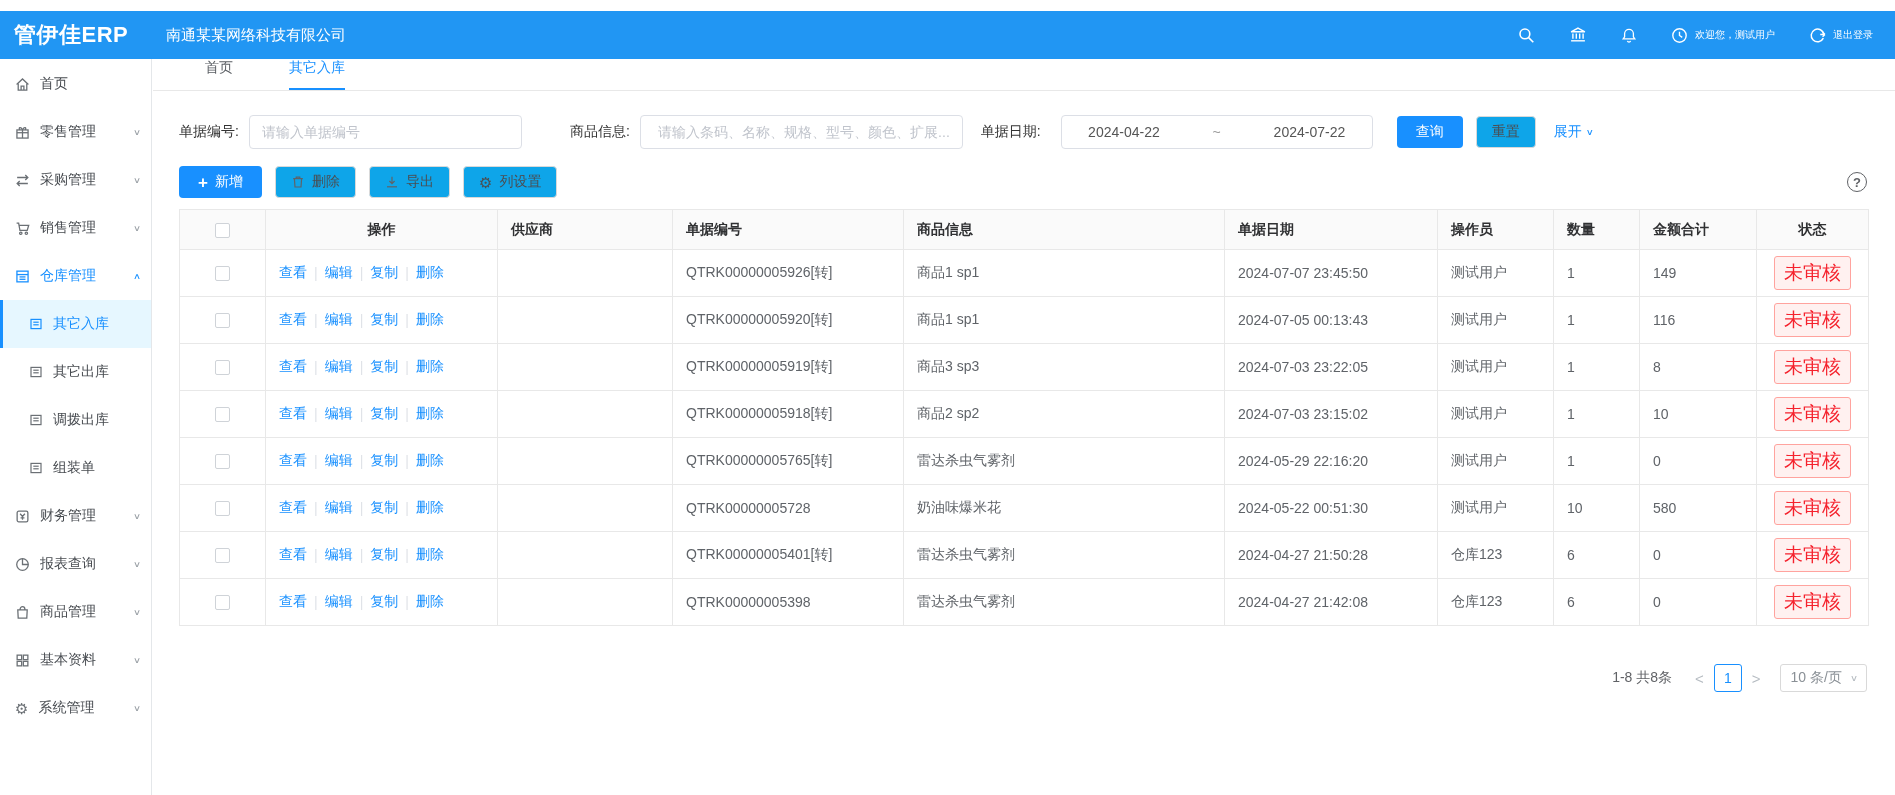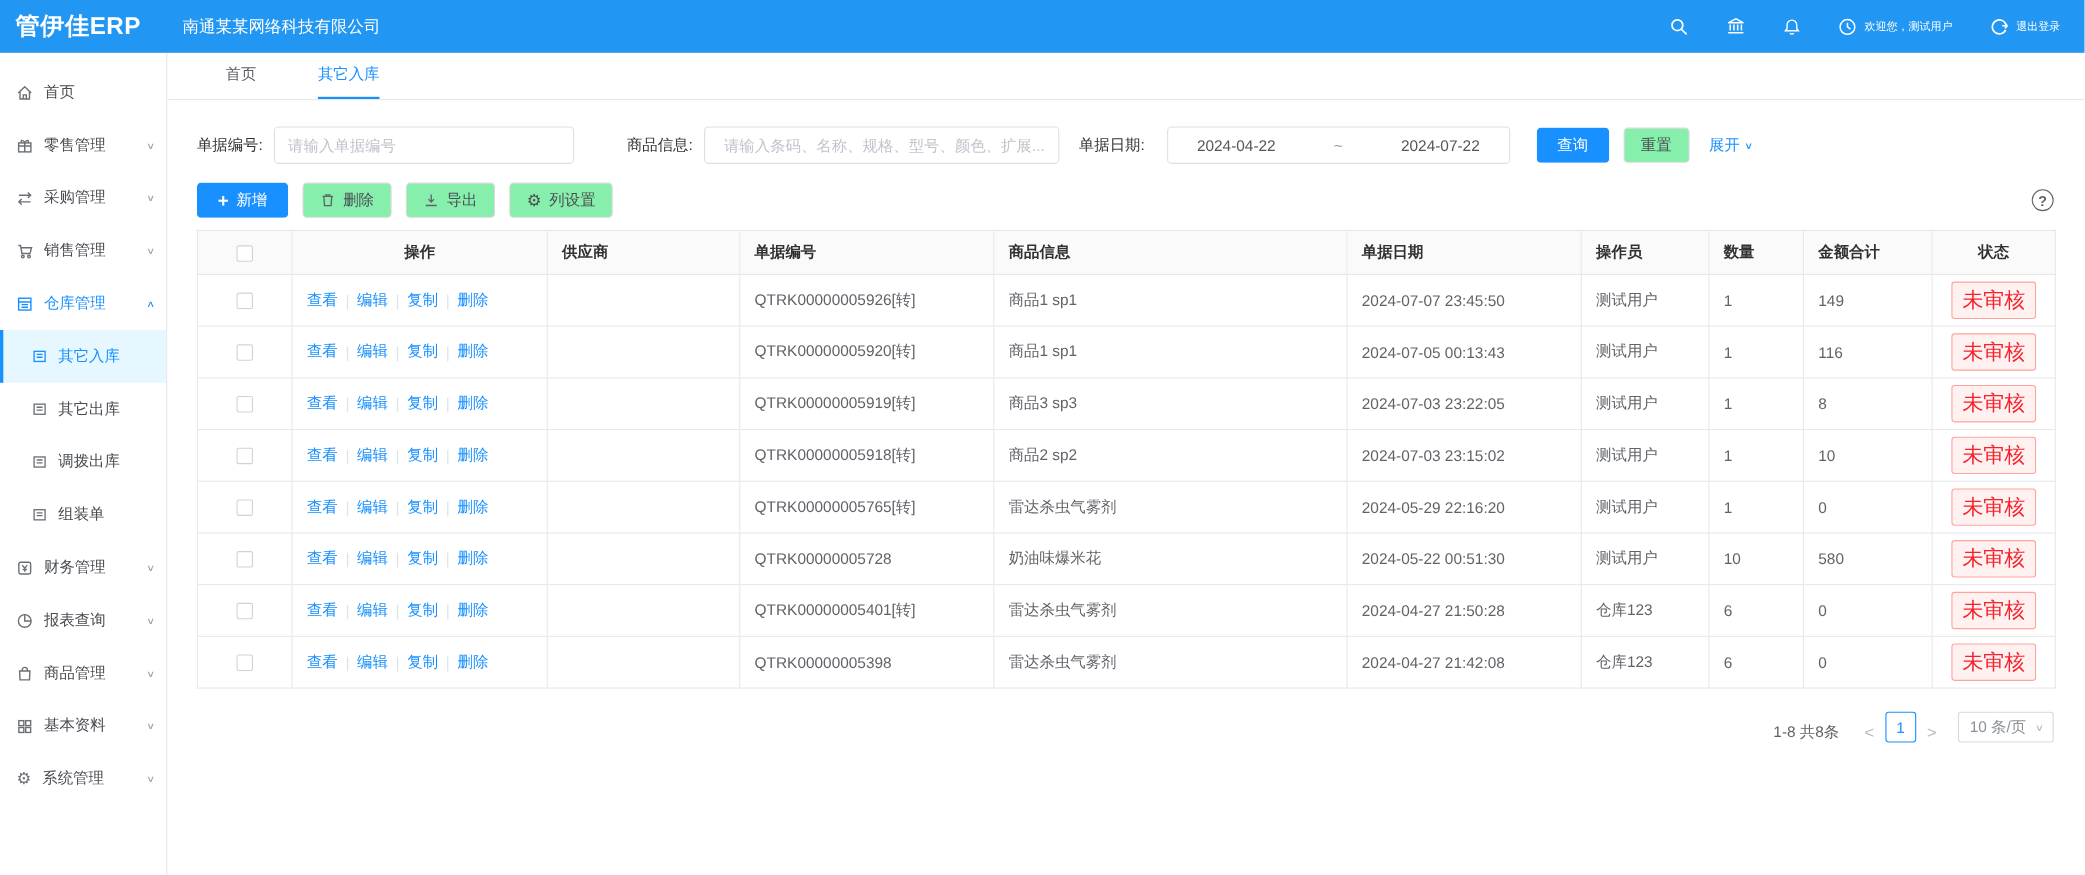--- a/index.html
+++ b/index.html
@@ -1,19 +1,19 @@
 <!DOCTYPE html>
 <html><head>
 <meta charset="utf-8">
 <style>
   * { box-sizing: border-box; margin: 0; padding: 0; }
   html,body { width:1895px; height:795px; background:#fff; font-family:"Liberation Sans","DejaVu Sans",sans-serif; overflow:hidden; }
 
   
-  .topbar { position:absolute; top:0; left:0; width:1895px; height:48px; background:#2196f3; display:flex; align-items:center; color:#fff; z-index:10; }
+  .topbar { position:absolute; top:11px; left:0; width:1895px; height:48px; background:#2196f3; display:flex; align-items:center; color:#fff; z-index:10; }
   .logo { width:152px; padding-left:14px; font-size:22px; font-weight:bold; letter-spacing:0.5px; white-space:nowrap; }
   .company { font-size:15px; margin-left:14px; }
   .topbar-right { margin-left:auto; display:flex; align-items:center; padding-right:22px; font-size:10px; }
   .tb-ic { display:flex; align-items:center; margin-left:34px; cursor:pointer; }
   .tb-group { display:flex; align-items:center; margin-left:34px; cursor:pointer; white-space:nowrap; }
   .tb-group svg { margin-right:7px; }
 
   
   .sidebar { position:absolute; top:48px; left:0; width:152px; height:747px; background:#fff; border-right:1px solid #e4e7ea; padding-top:12px; }
   .side-item { height:48px; display:flex; align-items:center; padding:0 10px 0 15px; font-size:14px; color:#474b50; cursor:pointer; position:relative; }
@@ -37,21 +37,21 @@
   .filters { display:flex; align-items:center; margin:24px 0 0 26px; font-size:14px; color:#333; white-space:nowrap; }
   .f-label { margin-right:10px; }
   .f-input { height:34px; border:1px solid #dcdfe6; border-radius:4px; padding:0 12px; font-size:14px; color:#333; outline:none; font-family:inherit; }
   .f-input::placeholder { color:#c0c4cc; }
   .inp-billno { width:273px; margin-right:48px; }
   .inp-goods  { width:323px; margin-right:18px;text-align:right; }
   .daterange { width:312px; height:34px; border:1px solid #dcdfe6; border-radius:4px; display:flex; align-items:center; justify-content:space-around; color:#555; margin-left:10px; margin-right:24px; cursor:pointer; }
   .daterange .sep { color:#999; }
   .btn { height:32px; border-radius:4px; font-size:14px; display:inline-flex; align-items:center; justify-content:center; cursor:pointer; border:1px solid transparent; font-family:inherit; }
   .btn-primary { background:#1890ff; color:#fff; padding:0 18px; }
-  .btn-plain { background:#86efac; color:#4a4e53; border-color:#d9d9d9; padding:0 15px; }
+  .btn-plain { background:#0ea5e9; color:#4a4e53; border-color:#d9d9d9; padding:0 15px; }
   .link-expand { color:#1890ff; margin-left:18px; cursor:pointer; display:inline-flex; align-items:center; }
   .link-expand .chev { font-size:11px; margin-left:4px; transform:scale(1,0.8); }
 
   
   .toolbar { display:flex; align-items:center; margin:17px 28px 0 26px; position:relative; }
   .toolbar .btn { margin-right:13px; }
   .btn .bicon { display:flex; align-items:center; margin-right:7px; }
   .gear-glyph { font-size:15px; line-height:1; margin-right:7px; }
   .plus-glyph { font-size:17px; line-height:1; margin-right:7px; font-weight:bold; }
   .help-icon { margin-left:auto; width:20px; height:20px; border-radius:50%; border:1.5px solid #606266; color:#606266; display:flex; align-items:center; justify-content:center; font-size:13px; font-weight:bold; cursor:pointer; }
@@ -63,21 +63,21 @@
   thead th { height:40px; color:#303133; font-weight:bold; text-align:left; background:#fafafa; }
   th.center, td.center { text-align:center; }
   tbody td { height:47px; color:#5f6368; background:#fff; }
   .checkbox { display:inline-block; width:15px; height:15px; border:1px solid #cfd3d8; border-radius:2px; background:#fff; vertical-align:middle; cursor:pointer; }
   .ops { display:flex; align-items:center; justify-content:flex-start; gap:0; }
   .op-link { color:#1890ff; cursor:pointer; }
   .op-sep { color:#e0e3e8; margin:0 7px; }
   .badge { display:inline-block; padding:3px 9px; font-size:19px; color:#f5222d; background:#fff1f0; border:1px solid #ffa39e; border-radius:3px; }
 
   
-  .pagination { display:flex; align-items:flex-end; justify-content:flex-end; margin:21px 28px 0 0; font-size:14px; color:#606266; }
+  .pagination { display:flex; align-items:center; justify-content:flex-end; margin:38px 28px 0 0; font-size:14px; color:#606266; }
   .pg-total { margin-right:16px; }
   .pg-arrow { color:#b6bcc2; font-size:15px; padding:0 7px; cursor:pointer; }
   .pg-num { width:28px; height:28px; border:1px solid #1890ff; border-radius:3px; color:#1890ff; display:flex; align-items:center; justify-content:center; margin:0 3px; cursor:pointer; }
   .pg-size { height:28px; border:1px solid #d9d9d9; border-radius:3px; color:#8a9096; display:flex; align-items:center; padding:0 8px 0 10px; margin-left:12px; cursor:pointer; }
   .pg-size .chev { font-size:11px; color:#b6bcc2; margin-left:8px; transform:scale(1,0.8); }
 
   svg { display:block; }
 </style>
 </head>
 <body>

